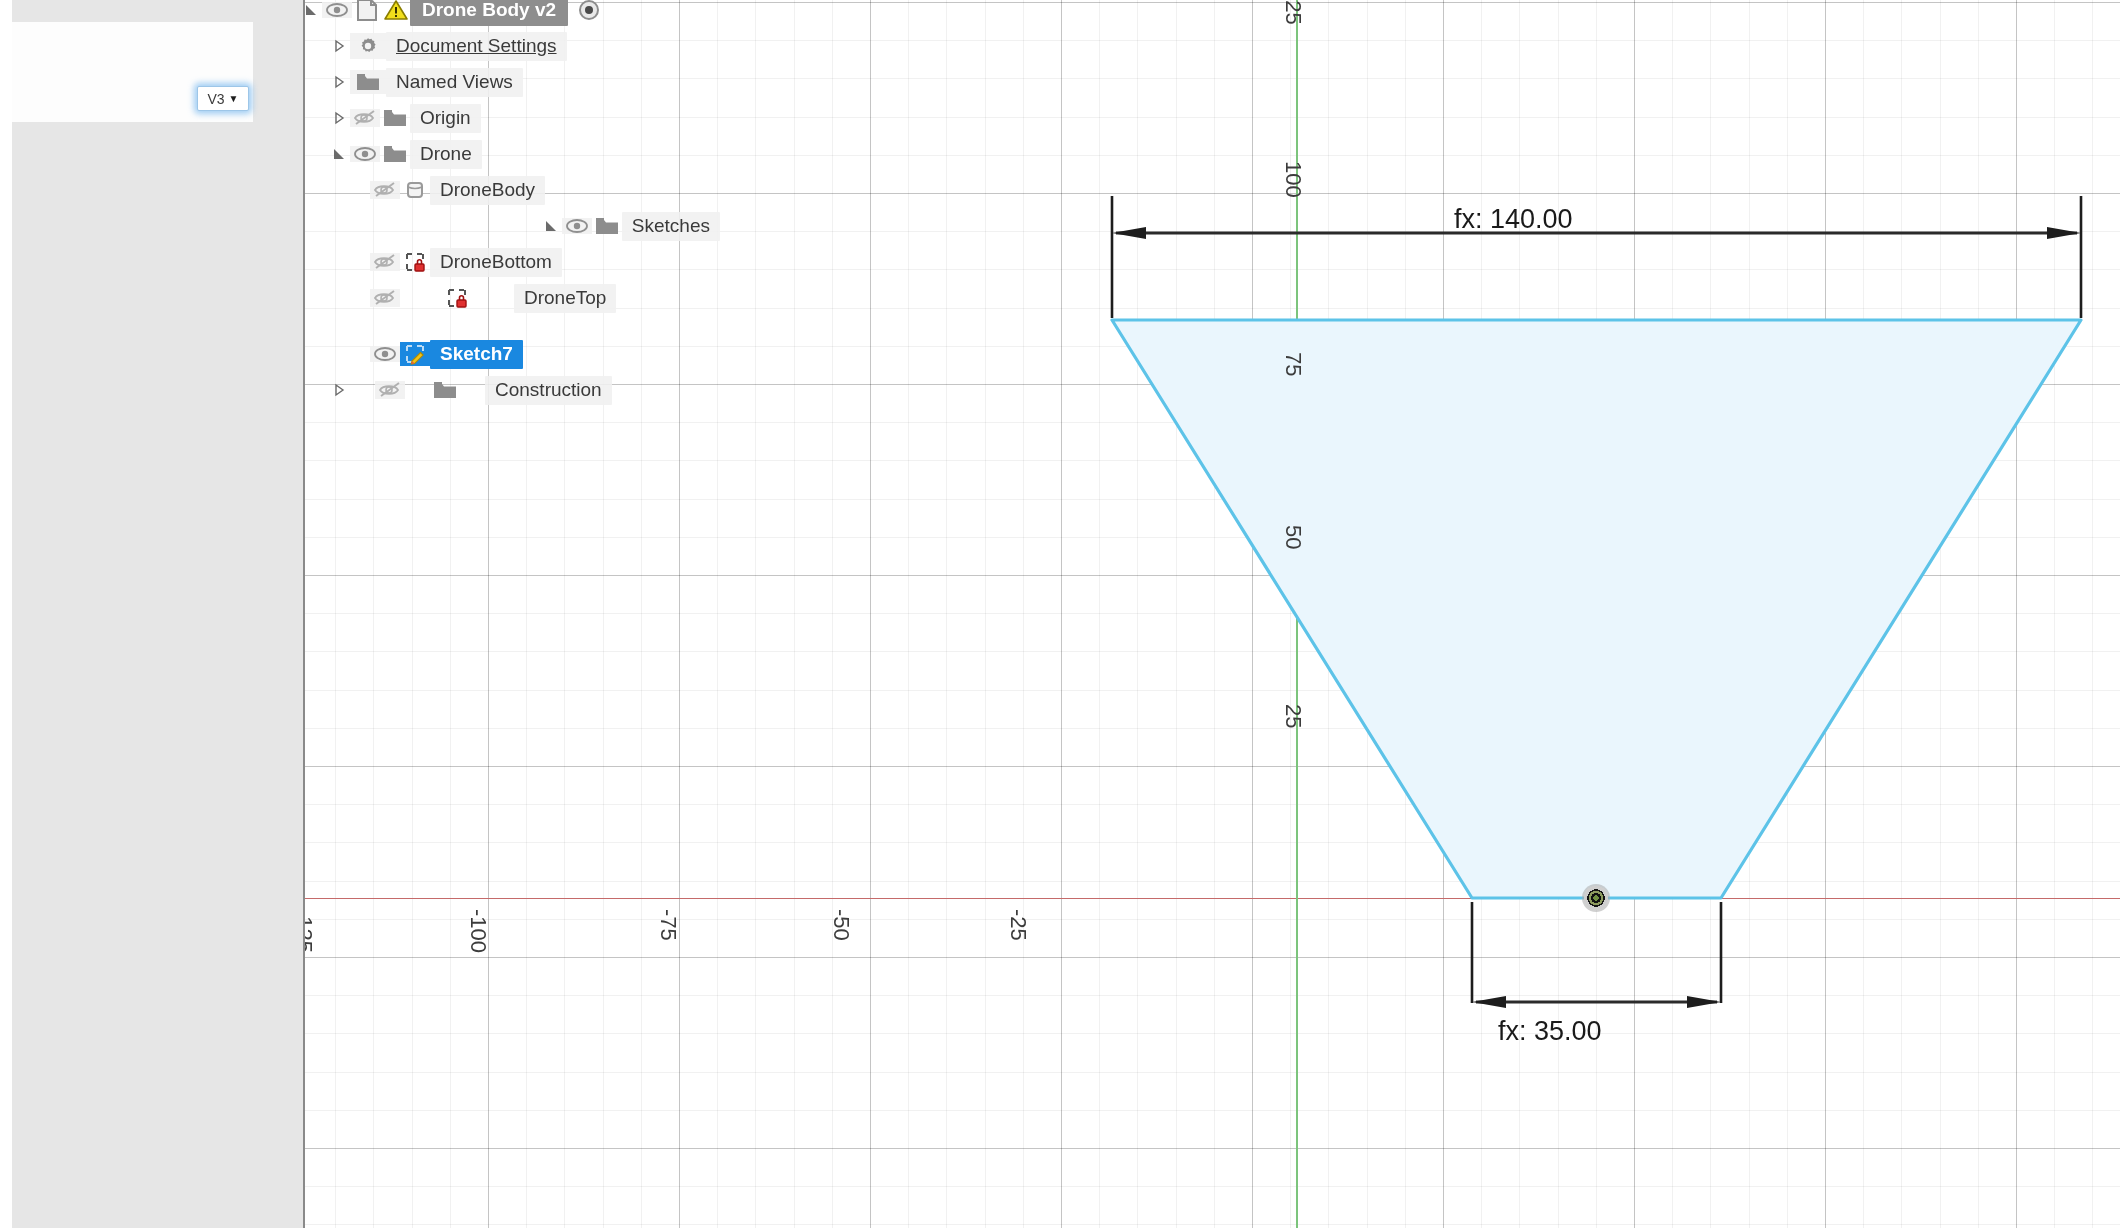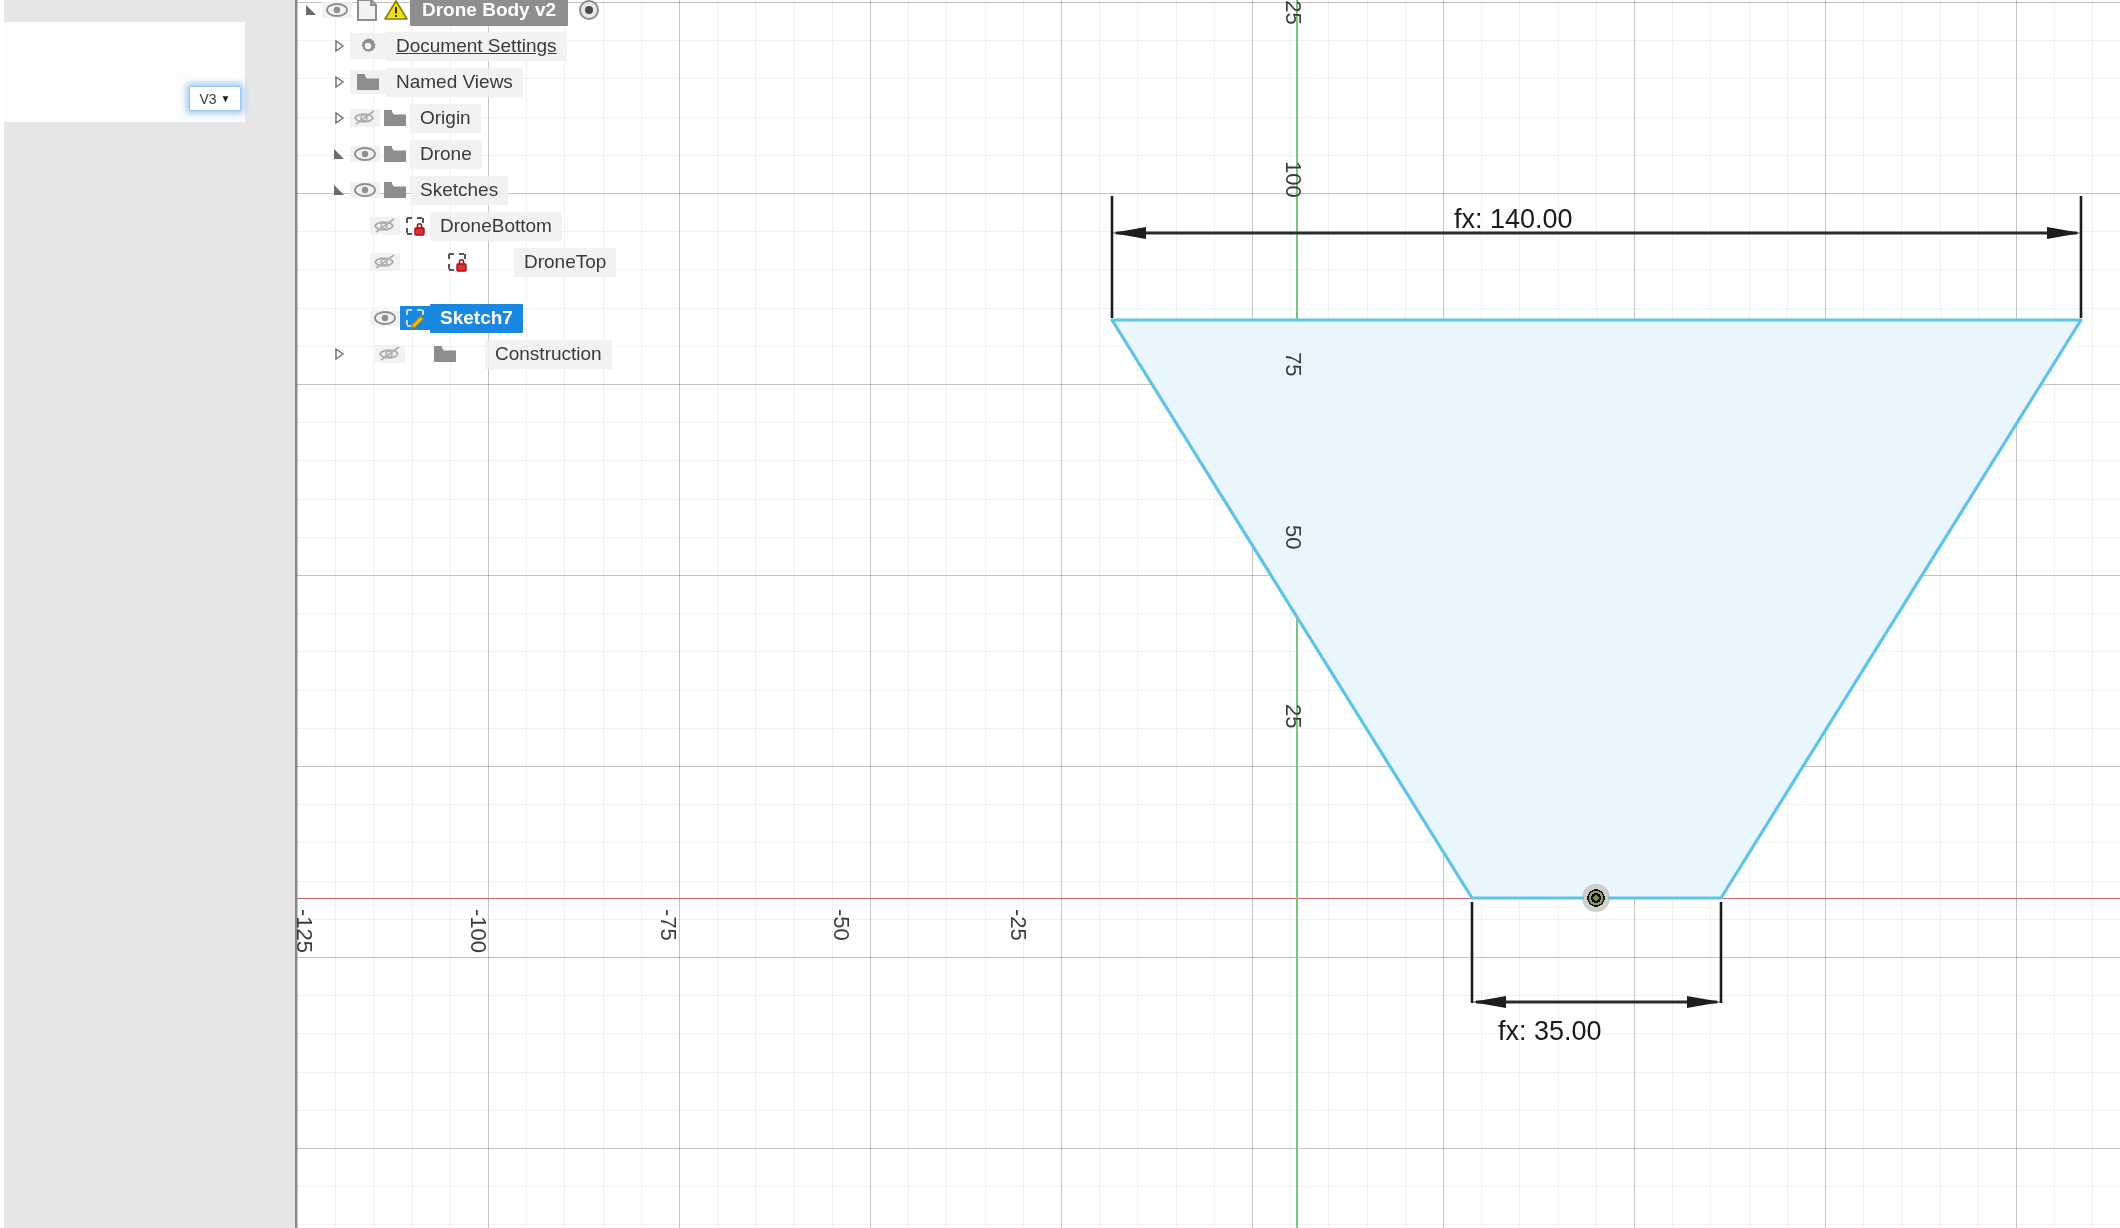--- a/index.html
+++ b/index.html
@@ -12,21 +12,21 @@
     position: relative;
     width: 2120px;
     height: 1228px;
     overflow: hidden;
     background: #ffffff;
   }
 
   
   .left-chrome {
     position: absolute;
-    left: 4px; top: 0;
+    left: 12px; top: 0;
     width: 293px;
     height: 1228px;
     background: #e6e6e6;
     border-right: 2px solid #8a8a8a;
     box-sizing: border-box;
   }
   .left-card {
     position: absolute;
     left: 0; top: 22px;
     width: 241px;
@@ -365,22 +365,38 @@
       </span>
       <span class="type-icon">
         <svg width="24" height="20" viewBox="0 0 24 20">
           <path d="M1 4 h8 l2 2.5 h12 V18 H1 z" fill="#8d8d8d"></path>
           <rect x="1" y="2" width="8" height="3" fill="#8d8d8d"></rect>
         </svg>
       </span>
       <span class="label">Drone</span>
     </div>
 
-
-    <div class="tree-row" style="padding-left:28px;">
+    <div class="tree-row" style="padding-left:70px;">
+      <span class="eye chip">
+        <svg width="26" height="18" viewBox="0 0 26 18">
+          <path d="M3 9 C6 4, 18 4, 21 9 C18 14, 6 14, 3 9 z" fill="none" stroke="#b0b0b0" stroke-width="1.8"></path>
+          <circle cx="12" cy="9" r="3" fill="none" stroke="#b0b0b0" stroke-width="1.6"></circle>
+          <line x1="4" y1="15" x2="22" y2="2" stroke="#b0b0b0" stroke-width="1.9"></line>
+        </svg>
+      </span>
+      <span class="type-icon">
+        <svg width="24" height="24" viewBox="0 0 24 24">
+          <rect x="5" y="5" width="14" height="14" rx="3" fill="#f4f4f4" stroke="#9a9a9a" stroke-width="2"></rect>
+          <path d="M5 9 q7 3 14 0" fill="none" stroke="#9a9a9a" stroke-width="1.6"></path>
+        </svg>
+      </span>
+      <span class="label">DroneBody</span>
+    </div>
+
+    <div class="tree-row" style="padding-left:28px;justify-content:flex-end;">
       <span class="expander">
         <svg width="14" height="14" viewBox="0 0 14 14">
             <polygon points="2,2 12,12 2,12" fill="#6b6b6b"></polygon>
           </svg>
       </span>
       <span class="eye chip">
         <svg width="24" height="16" viewBox="0 0 24 16">
           <ellipse cx="12" cy="8" rx="10" ry="6" fill="none" stroke="#8f8f8f" stroke-width="1.8"></ellipse>
           <circle cx="12" cy="8" r="3.2" fill="#8f8f8f"></circle>
         </svg>

